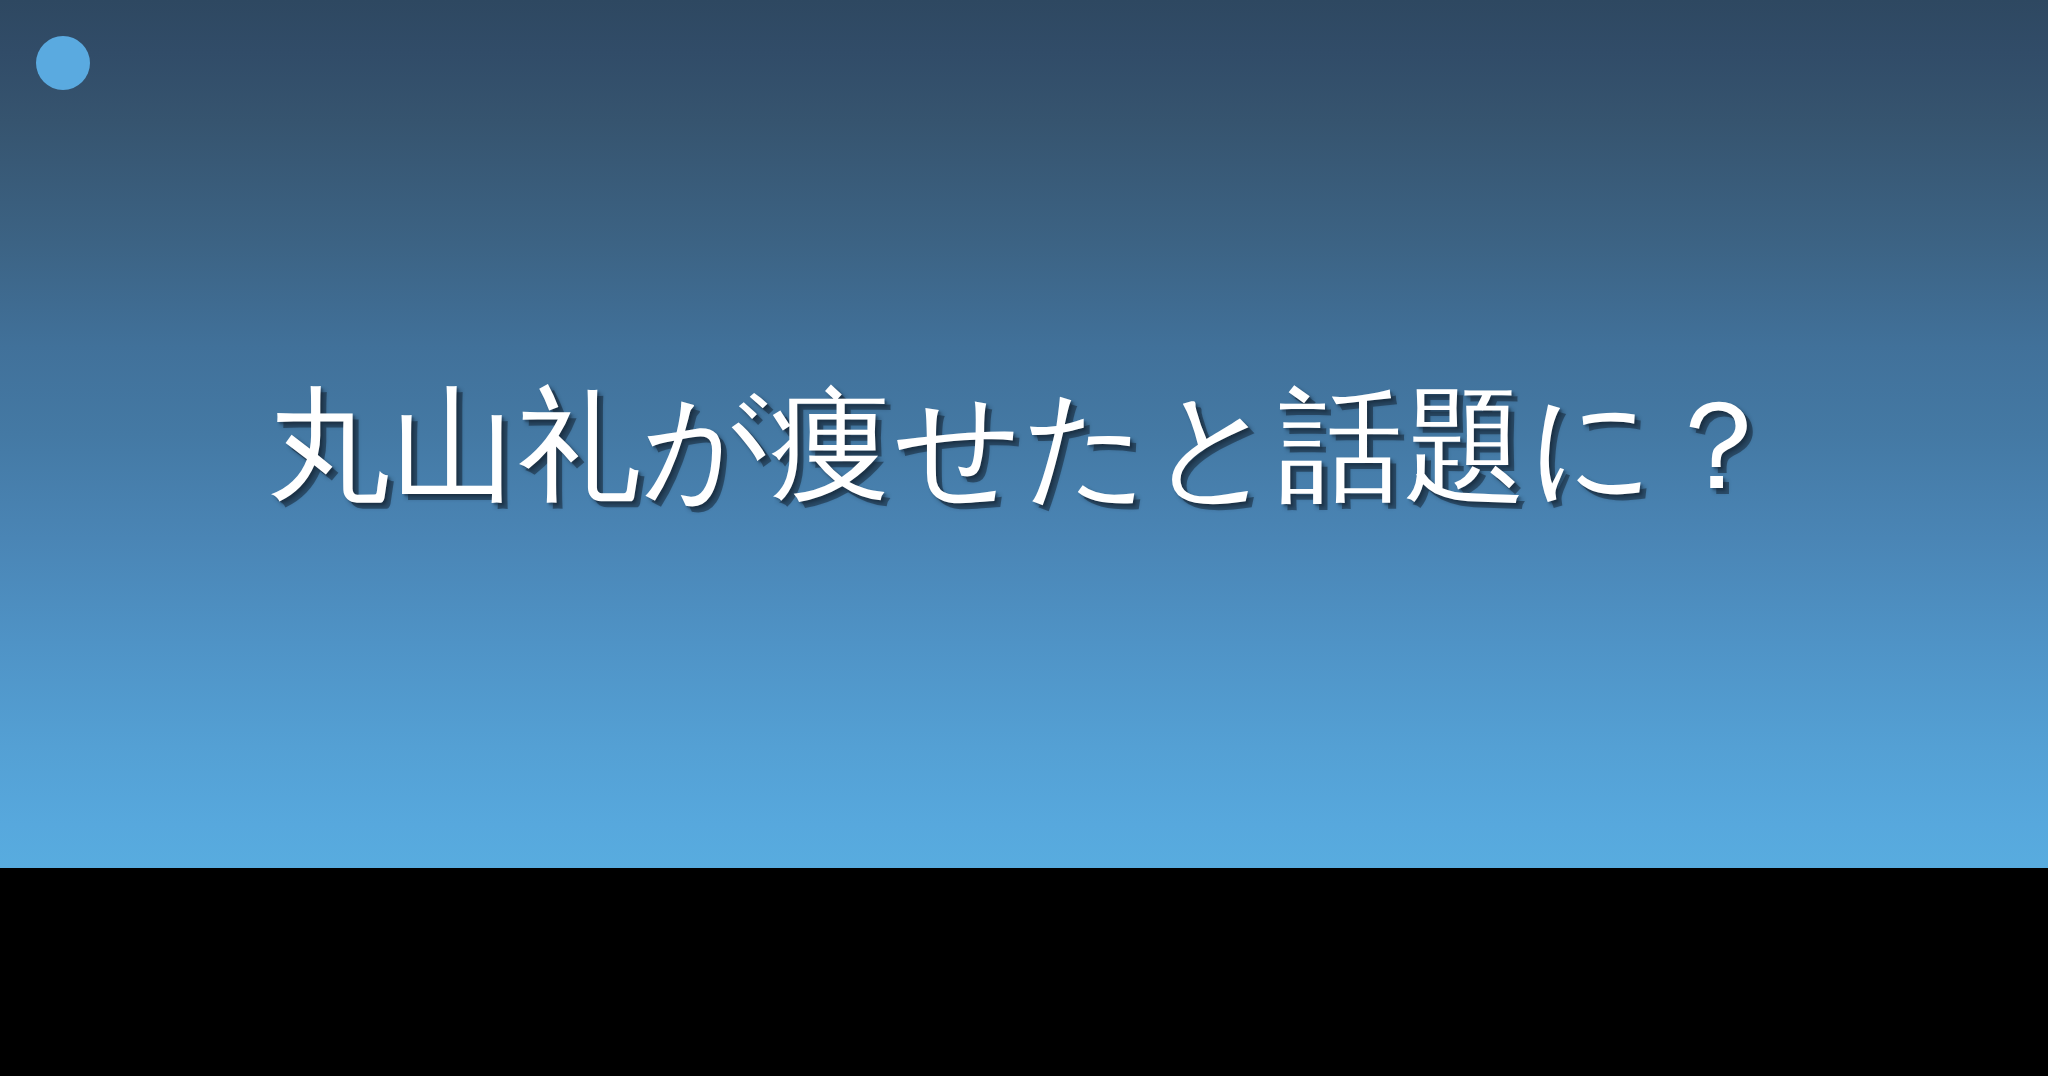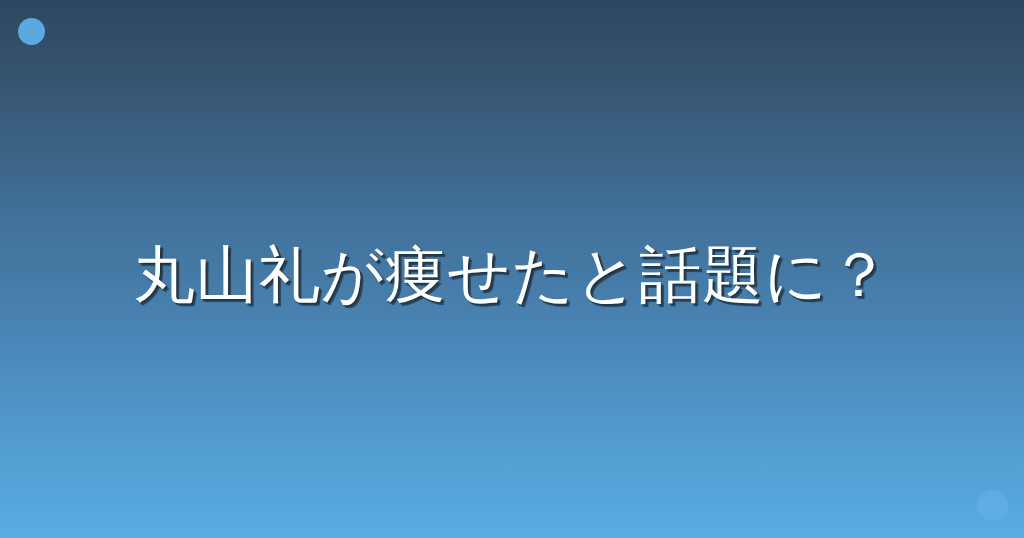--- a/index.html
+++ b/index.html
@@ -5,21 +5,21 @@
 <style>
   html, body {
     margin: 0;
     padding: 0;
     background: #000;
   }
 
   .card {
     position: relative;
     width: 1024px;
-    height: 538px;
+    height: 434px;
     overflow: hidden;
     font-family: "DejaVu Sans", "Liberation Sans", sans-serif;
     
     background-image: linear-gradient(
       to bottom,
       #2e4861 0%,
       #314c68 6%,
       #36546f 14%,
       #3c6384 28%,
       #41719a 40%,

